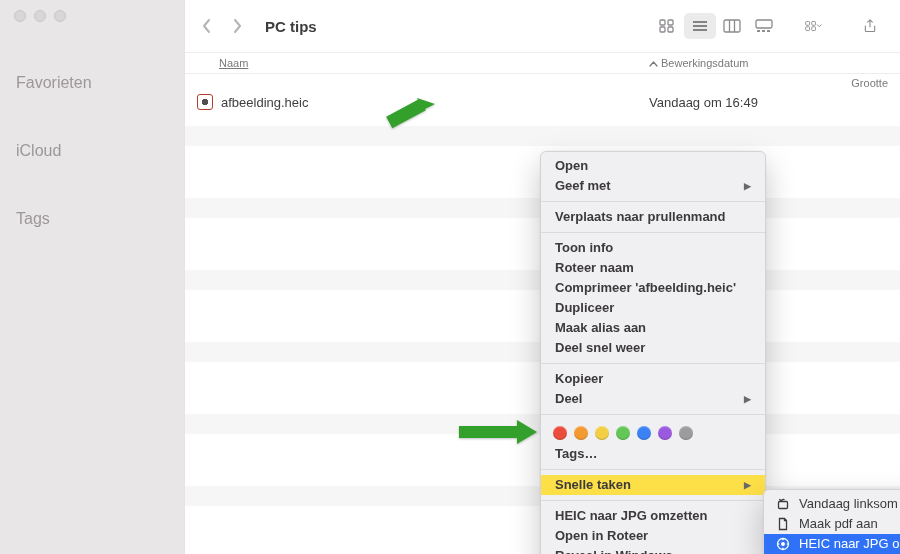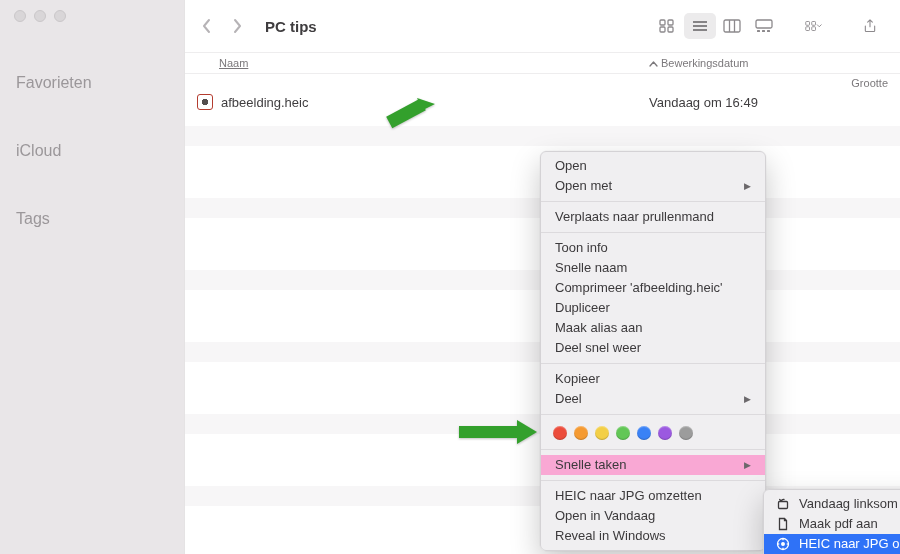--- a/index.html
+++ b/index.html
@@ -42,22 +42,22 @@
 .row:nth-child(even) { background: #f7f6f7; }
 .file-row { font-size: 13px; color: #3f3d3f; }
 .file-icon { width: 16px; height: 16px; border-radius: 3px; background: #fff; border: 1.2px solid #b43c2f; position: relative; margin-right: 8px; }
 .file-icon::after { content: ""; position: absolute; inset: 3px; border-radius: 1px; background: radial-gradient(circle at 50% 50%, #534e4e 3px, transparent 3px); }
 .file-name-cell { width: 440px; display: flex; align-items: center; }
 .file-date { margin-left: 12px; color: #3f3d3f; font-size: 13px; }
 
 
 .menu { position: absolute; background: #efeef0f2; backdrop-filter: blur(20px); border: 0.5px solid #d4d2d5; border-radius: 6px; box-shadow: 0 12px 30px rgba(0,0,0,.22), 0 0 0 .5px rgba(0,0,0,.05); padding: 4px 0; font-size: 13px; color: #3c3a3c; }
 .menu-main { left: 355px; top: 77px; width: 226px; }
-.menu-item { height: 20px; line-height: 20px; padding: 0 14px; display: flex; align-items: center; justify-content: space-between; white-space: nowrap; }
-.menu-item.hovered { background: #f9a8d4; }
+.menu-item { height: 20px; line-height: 20px; padding: 0 14px; display: flex; align-items: center; justify-content: space-between; white-space: nowrap; font-weight: bold; }
+.menu-item.hovered { background: #fde047; }
 .menu-sep { height: 1px; background: #dcdadd; margin: 5px 0; }
 .menu-arrow { font-size: 9px; color: #6b686b; }
 .menu-colors { padding: 6px 12px 4px; display: flex; gap: 7px; }
 .tag-dot { width: 14px; height: 14px; border-radius: 50%; box-shadow: inset 0 -1px 1px rgba(0,0,0,.2), inset 0 1px 1px rgba(255,255,255,.3); }
 
 
 .submenu { left: 578px; top: 415px; width: 198px; }
 .sm-item { height: 20px; line-height: 20px; padding: 0 12px; display: flex; align-items: center; gap: 9px; white-space: nowrap; font-size: 13px; }
 .sm-item.selected { background: #2f72f7; color: #fff; }
 .sm-icon { width: 14px; height: 14px; display: flex; align-items: center; justify-content: center; }
@@ -190,33 +190,33 @@
         <div class="row"></div>
       <div class="row"></div>
         <div class="row"></div>
         <div class="row"></div>
 
       <div class="menu menu-main">
         <div class="menu-item">
             <span>Open</span>
           </div>
         <div class="menu-item">
-            <span>Open met</span>
+            <span>Geef met</span>
             <span class="menu-arrow">▶</span>
           </div>
         <div class="menu-sep"></div>
         <div class="menu-item">
             <span>Verplaats naar prullenmand</span>
           </div>
         <div class="menu-sep"></div>
         <div class="menu-item">
             <span>Toon info</span>
           </div>
         <div class="menu-item">
-            <span>Snelle naam</span>
+            <span>Roteer naam</span>
           </div>
         <div class="menu-item">
             <span>Comprimeer 'afbeelding.heic'</span>
           </div>
         <div class="menu-item">
             <span>Dupliceer</span>
           </div>
         <div class="menu-item">
             <span>Maak alias aan</span>
           </div>
@@ -234,31 +234,34 @@
         <div class="menu-sep"></div>
         <div class="menu-colors">
           <div class="tag-dot" style="background: rgb(236, 76, 59);"></div>
           <div class="tag-dot" style="background: rgb(245, 154, 49);"></div>
           <div class="tag-dot" style="background: rgb(243, 207, 70);"></div>
           <div class="tag-dot" style="background: rgb(98, 199, 86);"></div>
           <div class="tag-dot" style="background: rgb(58, 130, 246);"></div>
           <div class="tag-dot" style="background: rgb(155, 89, 224);"></div>
           <div class="tag-dot" style="background: rgb(156, 156, 156);"></div>
         </div>
+        <div class="menu-item">
+            <span>Tags…</span>
+          </div>
         <div class="menu-sep"></div>
         <div class="menu-item hovered">
             <span>Snelle taken</span>
             <span class="menu-arrow">▶</span>
           </div>
         <div class="menu-sep"></div>
         <div class="menu-item">
             <span>HEIC naar JPG omzetten</span>
           </div>
         <div class="menu-item">
-            <span>Open in Vandaag</span>
+            <span>Open in Roteer</span>
           </div>
         <div class="menu-item">
             <span>Reveal in Windows</span>
           </div>
 
       </div>
 
       <div class="menu submenu">
         <div class="sm-item">
           <span class="sm-icon">

